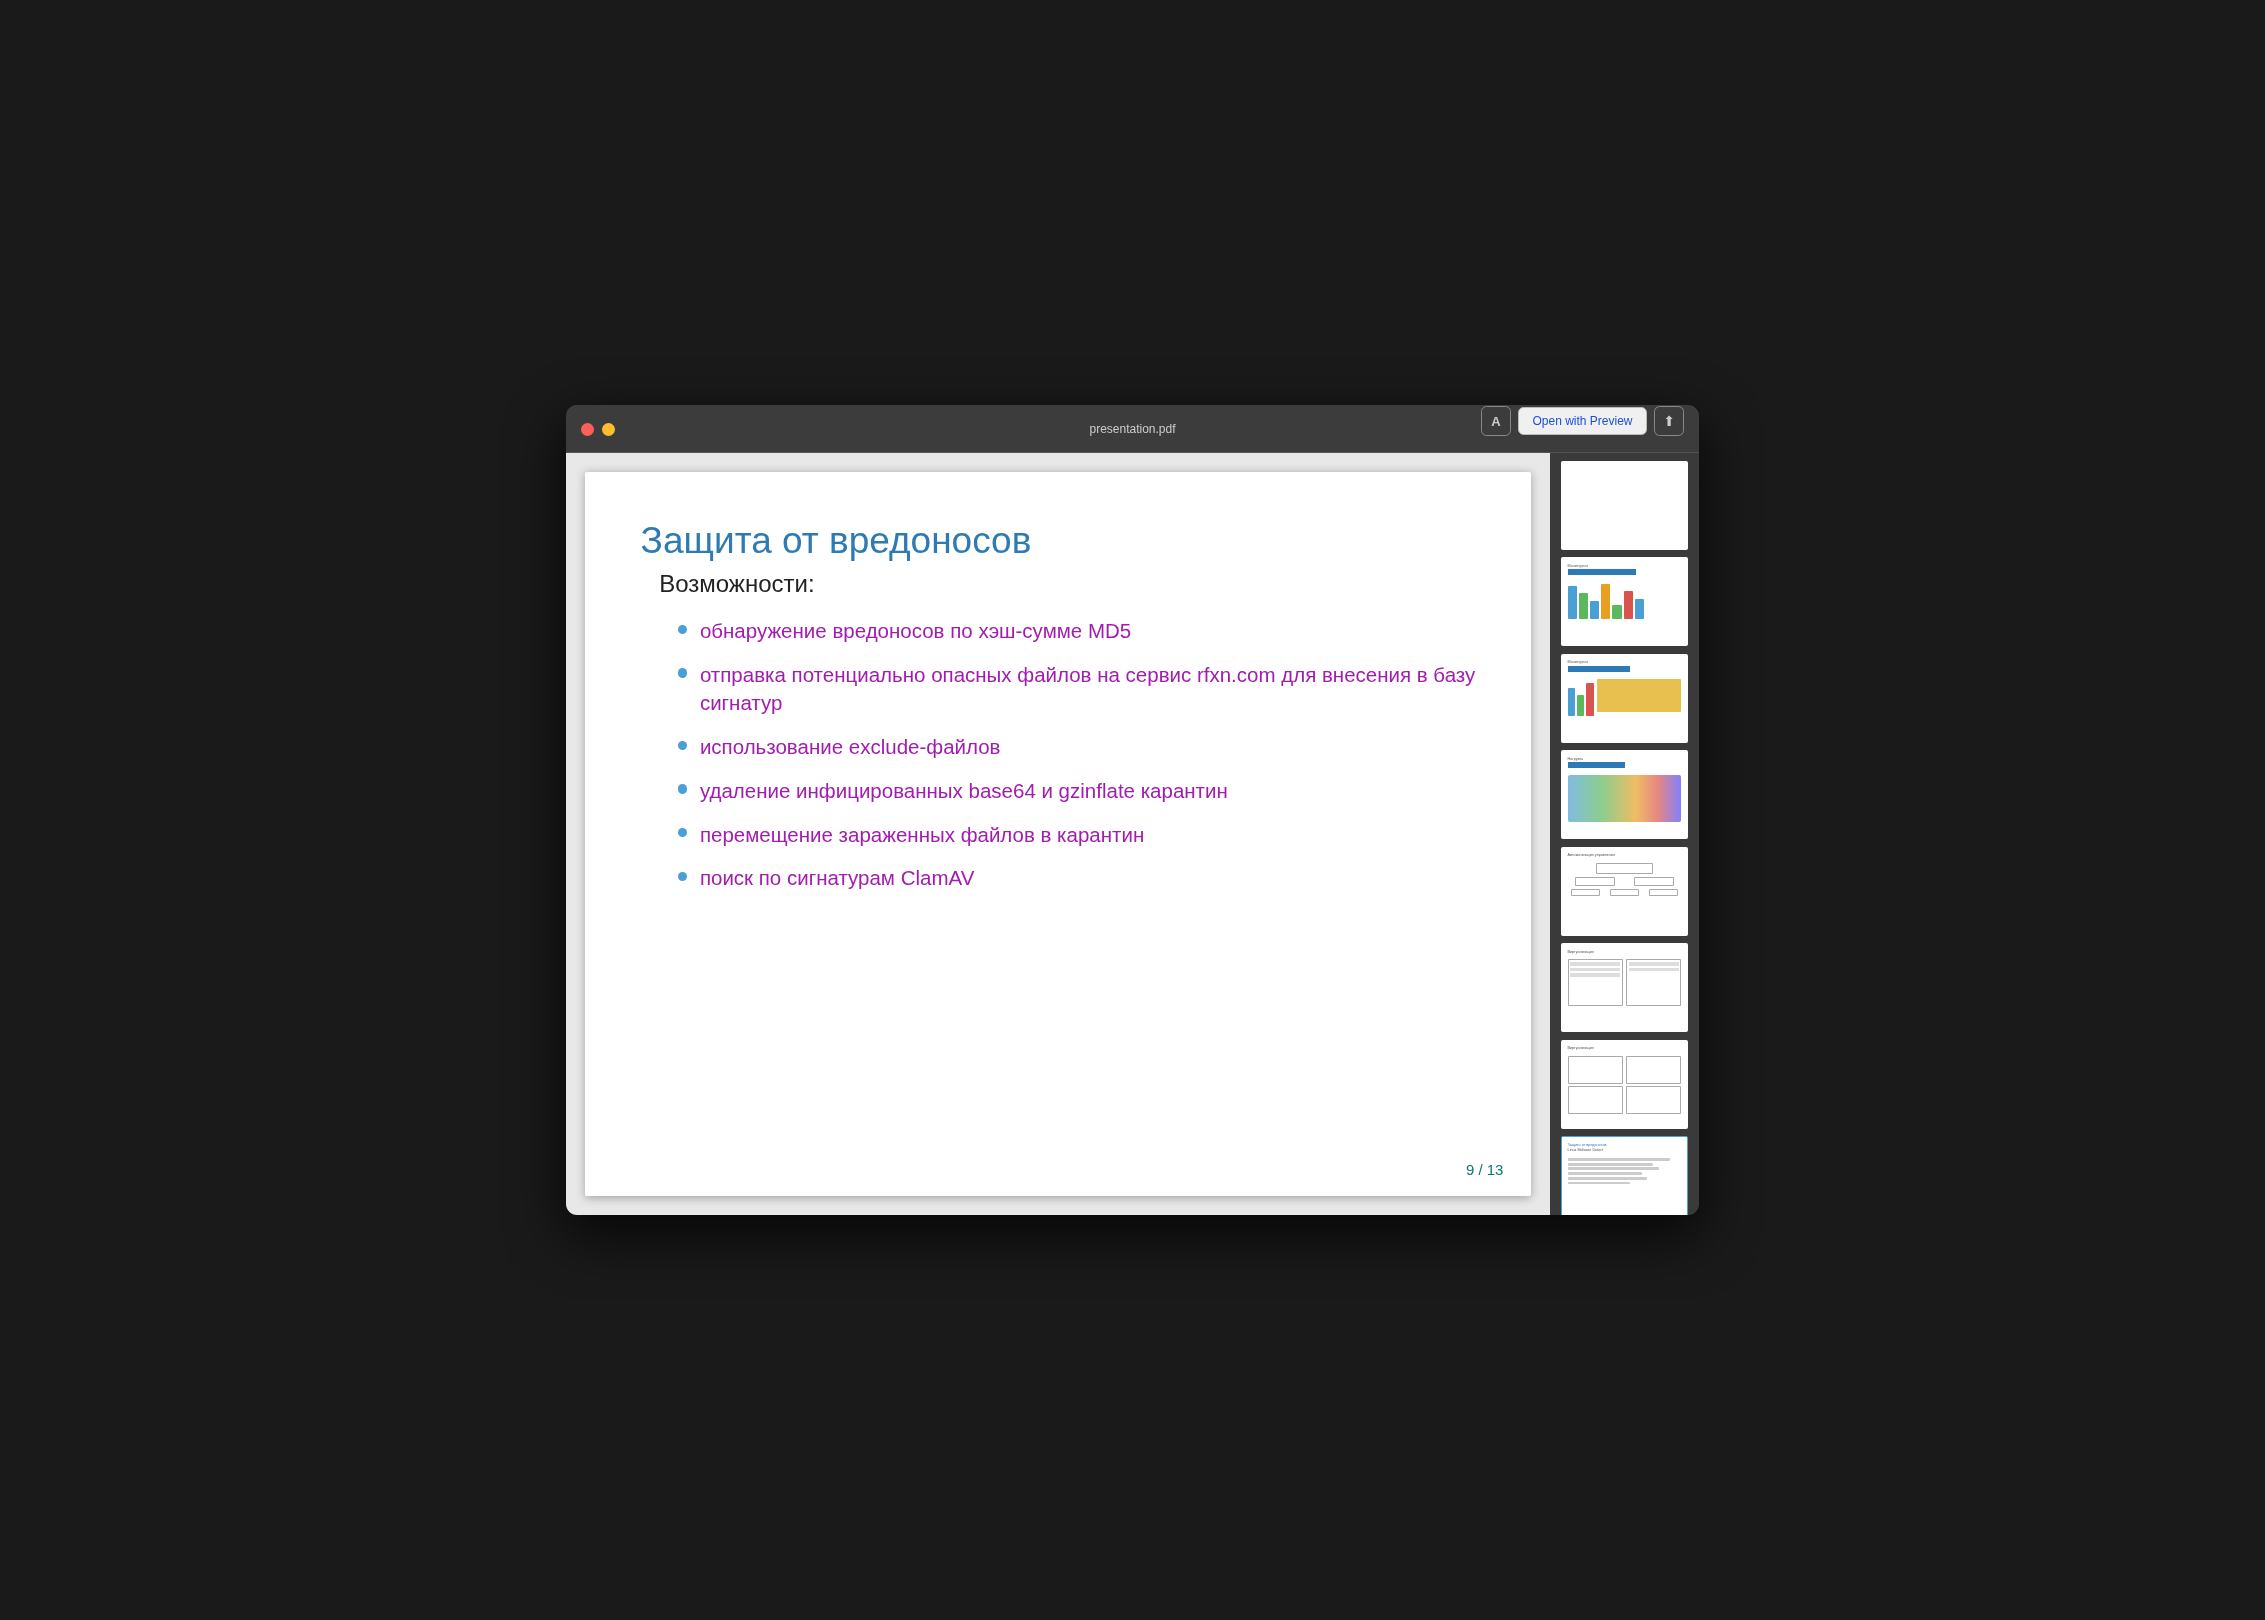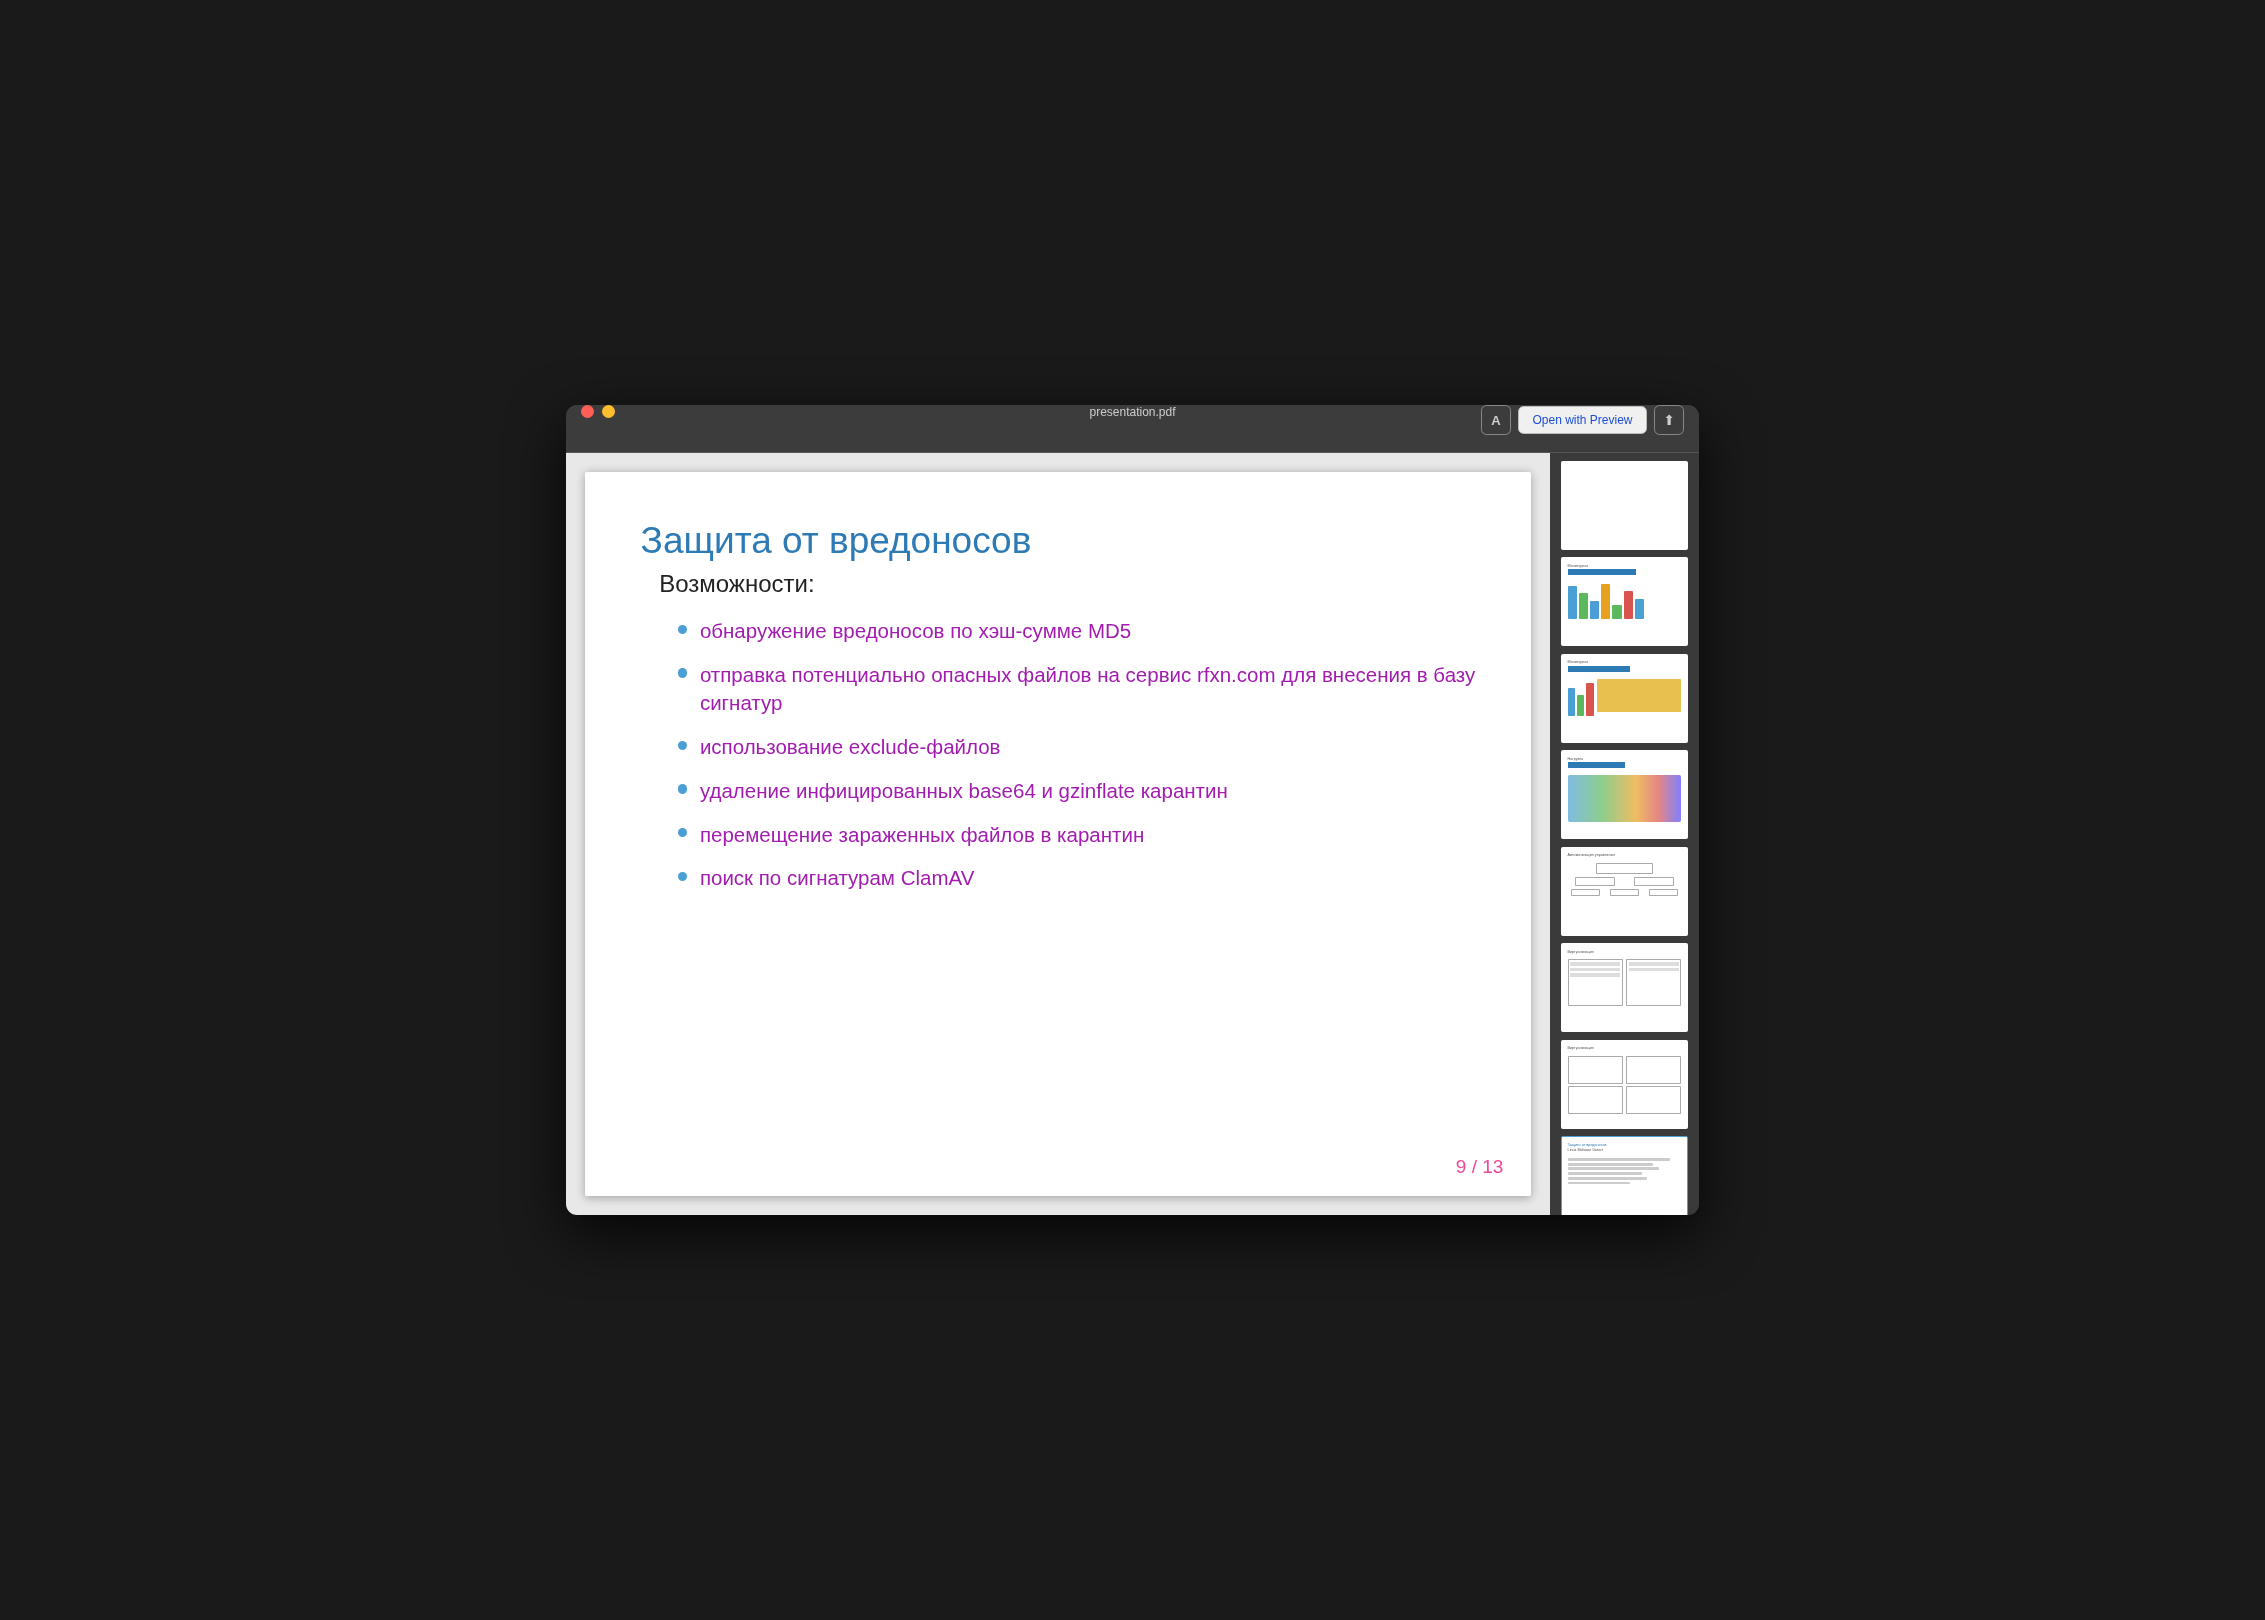--- a/index.html
+++ b/index.html
@@ -24,22 +24,22 @@
       flex-direction: column;
       overflow: hidden;
     }
 
     
     .titlebar {
       height: 48px;
       background: #3c3c3c;
       border-bottom: 0.9px solid #555;
       display: flex;
-      align-items: flex-start;
-      padding: 0 15px;
+      align-items: flex-end;
+      padding: 16px 15px;
       flex-shrink: 0;
       position: relative;
     }
 
     .window-controls {
       display: flex;
       gap: 7.5px;
       align-items: center;
     }
 
@@ -184,22 +184,22 @@
       background: #4a9fd4;
       border-radius: 50%;
       margin-top: 7.5px;
       flex-shrink: 0;
     }
 
     .page-number {
       position: absolute;
       bottom: 18.6px;
       right: 28px;
-      font-size: 19px;
-      color: #ec4899;
+      font-size: 15px;
+      color: #0f766e;
     }
 
     
     .sidebar {
       width: 149px;
       background: #3a3a3a;
       display: flex;
       flex-direction: column;
       align-items: center;
       padding: 7.5px 5.6px;

